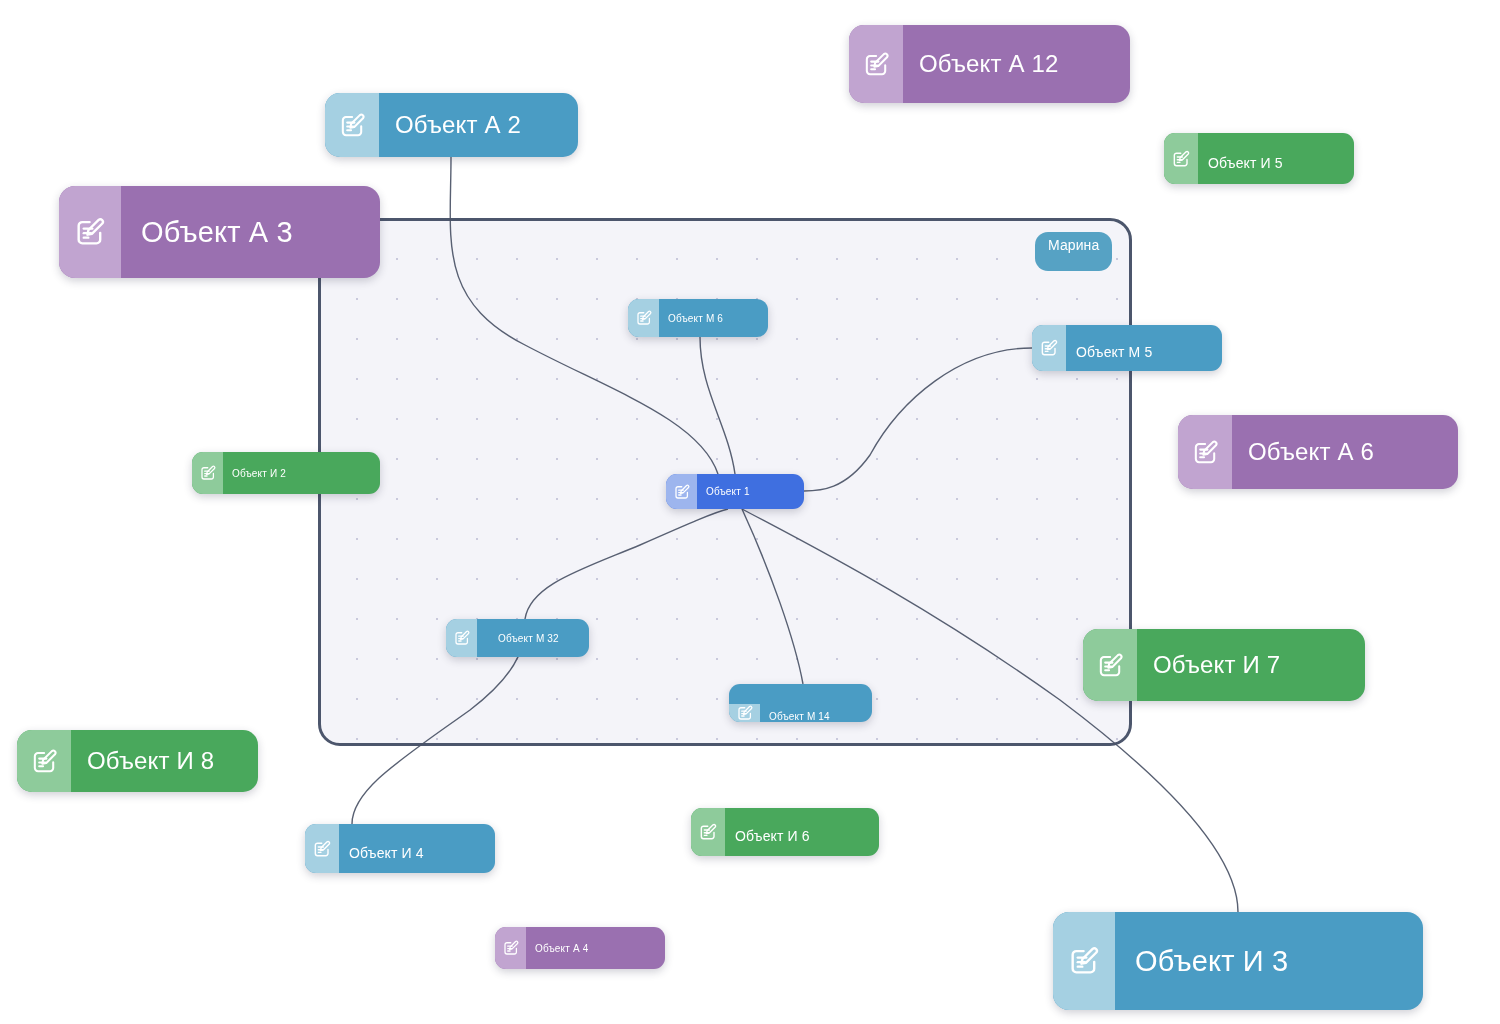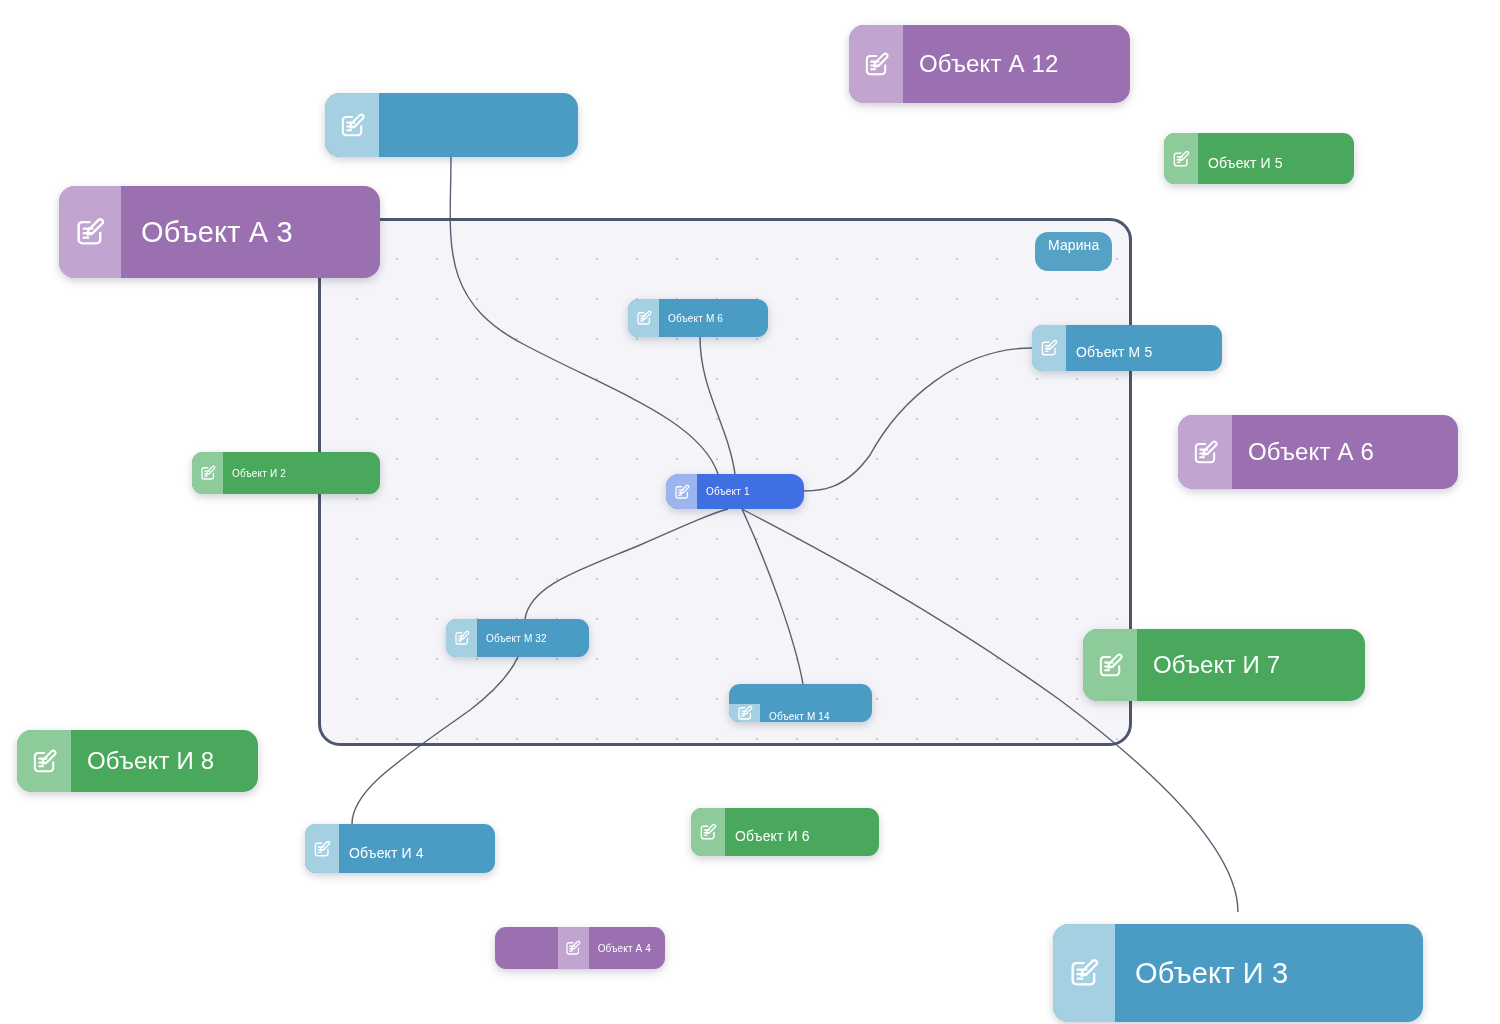--- a/index.html
+++ b/index.html
@@ -162,20 +162,21 @@
       <div class="node size-lg c-teal" style="left: 325px; top: 93px; width: 253px; height: 64px;">
         <div class="icon-pane">
           <svg width="29" height="29" viewBox="0 0 24 24" fill="none" stroke="#ffffff" stroke-width="1.7" stroke-linecap="round" stroke-linejoin="round">
             <path d="M19.2 12.6V17.4a2.6 2.6 0 0 1-2.6 2.6H6.6A2.6 2.6 0 0 1 4 17.4V7.6A2.6 2.6 0 0 1 6.6 5h5.1"></path>
             <path d="M7.6 9.6h6"></path>
             <path d="M7.6 12.8h5"></path>
             <path d="M7.6 16h3.2"></path>
             <path d="M18.1 3.4a1.85 1.85 0 0 1 2.6 2.6l-7.2 7.2-3.3.7.7-3.3z"></path>
           </svg>
         </div>
+        <div class="node-label">Объект А 2</div>
       </div>
       <div class="node size-sm c-green" style="left: 1164px; top: 133px; width: 190px; height: 51px;">
         <div class="icon-pane">
           <svg width="20" height="20" viewBox="0 0 24 24" fill="none" stroke="#ffffff" stroke-width="1.7" stroke-linecap="round" stroke-linejoin="round">
             <path d="M19.2 12.6V17.4a2.6 2.6 0 0 1-2.6 2.6H6.6A2.6 2.6 0 0 1 4 17.4V7.6A2.6 2.6 0 0 1 6.6 5h5.1"></path>
             <path d="M7.6 9.6h6"></path>
             <path d="M7.6 12.8h5"></path>
             <path d="M7.6 16h3.2"></path>
             <path d="M18.1 3.4a1.85 1.85 0 0 1 2.6 2.6l-7.2 7.2-3.3.7.7-3.3z"></path>
           </svg>
@@ -235,33 +236,33 @@
           <svg width="18" height="18" viewBox="0 0 24 24" fill="none" stroke="#ffffff" stroke-width="1.7" stroke-linecap="round" stroke-linejoin="round">
             <path d="M19.2 12.6V17.4a2.6 2.6 0 0 1-2.6 2.6H6.6A2.6 2.6 0 0 1 4 17.4V7.6A2.6 2.6 0 0 1 6.6 5h5.1"></path>
             <path d="M7.6 9.6h6"></path>
             <path d="M7.6 12.8h5"></path>
             <path d="M7.6 16h3.2"></path>
             <path d="M18.1 3.4a1.85 1.85 0 0 1 2.6 2.6l-7.2 7.2-3.3.7.7-3.3z"></path>
           </svg>
         </div>
         <div class="node-label">Объект И 2</div>
       </div>
-      <div class="node size-xs c-blue" style="left: 666px; top: 474px; width: 138px; height: 35px; border-radius: 13px;">
+      <div class="node size-xs c-blue" style="left: 666px; top: 474px; width: 138px; height: 35px;">
         <div class="icon-pane">
           <svg width="18" height="18" viewBox="0 0 24 24" fill="none" stroke="#ffffff" stroke-width="1.7" stroke-linecap="round" stroke-linejoin="round">
             <path d="M19.2 12.6V17.4a2.6 2.6 0 0 1-2.6 2.6H6.6A2.6 2.6 0 0 1 4 17.4V7.6A2.6 2.6 0 0 1 6.6 5h5.1"></path>
             <path d="M7.6 9.6h6"></path>
             <path d="M7.6 12.8h5"></path>
             <path d="M7.6 16h3.2"></path>
             <path d="M18.1 3.4a1.85 1.85 0 0 1 2.6 2.6l-7.2 7.2-3.3.7.7-3.3z"></path>
           </svg>
         </div>
         <div class="node-label">Объект 1</div>
       </div>
-      <div class="node size-xs c-teal" style="left: 446px; top: 619px; width: 143px; height: 38px;">
+      <div class="node size-xs c-teal" style="left: 446px; top: 619px; width: 143px; height: 38px; gap: 12px;">
         <div class="icon-pane">
           <svg width="18" height="18" viewBox="0 0 24 24" fill="none" stroke="#ffffff" stroke-width="1.7" stroke-linecap="round" stroke-linejoin="round">
             <path d="M19.2 12.6V17.4a2.6 2.6 0 0 1-2.6 2.6H6.6A2.6 2.6 0 0 1 4 17.4V7.6A2.6 2.6 0 0 1 6.6 5h5.1"></path>
             <path d="M7.6 9.6h6"></path>
             <path d="M7.6 12.8h5"></path>
             <path d="M7.6 16h3.2"></path>
             <path d="M18.1 3.4a1.85 1.85 0 0 1 2.6 2.6l-7.2 7.2-3.3.7.7-3.3z"></path>
           </svg>
         </div>
         <div class="node-label">Объект М 32</div>
@@ -319,33 +320,33 @@
           <svg width="20" height="20" viewBox="0 0 24 24" fill="none" stroke="#ffffff" stroke-width="1.7" stroke-linecap="round" stroke-linejoin="round">
             <path d="M19.2 12.6V17.4a2.6 2.6 0 0 1-2.6 2.6H6.6A2.6 2.6 0 0 1 4 17.4V7.6A2.6 2.6 0 0 1 6.6 5h5.1"></path>
             <path d="M7.6 9.6h6"></path>
             <path d="M7.6 12.8h5"></path>
             <path d="M7.6 16h3.2"></path>
             <path d="M18.1 3.4a1.85 1.85 0 0 1 2.6 2.6l-7.2 7.2-3.3.7.7-3.3z"></path>
           </svg>
         </div>
         <div class="node-label">Объект И 6</div>
       </div>
-      <div class="node size-xs c-purple" style="left: 495px; top: 927px; width: 170px; height: 42px; justify-content: flex-end;">
+      <div class="node size-xs c-purple" style="left: 495px; top: 927px; width: 170px; height: 42px;">
         <div class="icon-pane">
           <svg width="18" height="18" viewBox="0 0 24 24" fill="none" stroke="#ffffff" stroke-width="1.7" stroke-linecap="round" stroke-linejoin="round">
             <path d="M19.2 12.6V17.4a2.6 2.6 0 0 1-2.6 2.6H6.6A2.6 2.6 0 0 1 4 17.4V7.6A2.6 2.6 0 0 1 6.6 5h5.1"></path>
             <path d="M7.6 9.6h6"></path>
             <path d="M7.6 12.8h5"></path>
             <path d="M7.6 16h3.2"></path>
             <path d="M18.1 3.4a1.85 1.85 0 0 1 2.6 2.6l-7.2 7.2-3.3.7.7-3.3z"></path>
           </svg>
         </div>
         <div class="node-label">Объект А 4</div>
       </div>
-      <div class="node size-xl c-teal" style="left: 1053px; top: 912px; width: 370px; height: 98px; margin-top: 12px;">
+      <div class="node size-xl c-teal" style="left: 1053px; top: 912px; width: 370px; height: 98px;">
         <div class="icon-pane">
           <svg width="34" height="34" viewBox="0 0 24 24" fill="none" stroke="#ffffff" stroke-width="1.7" stroke-linecap="round" stroke-linejoin="round">
             <path d="M19.2 12.6V17.4a2.6 2.6 0 0 1-2.6 2.6H6.6A2.6 2.6 0 0 1 4 17.4V7.6A2.6 2.6 0 0 1 6.6 5h5.1"></path>
             <path d="M7.6 9.6h6"></path>
             <path d="M7.6 12.8h5"></path>
             <path d="M7.6 16h3.2"></path>
             <path d="M18.1 3.4a1.85 1.85 0 0 1 2.6 2.6l-7.2 7.2-3.3.7.7-3.3z"></path>
           </svg>
         </div>
         <div class="node-label">Объект И 3</div>

